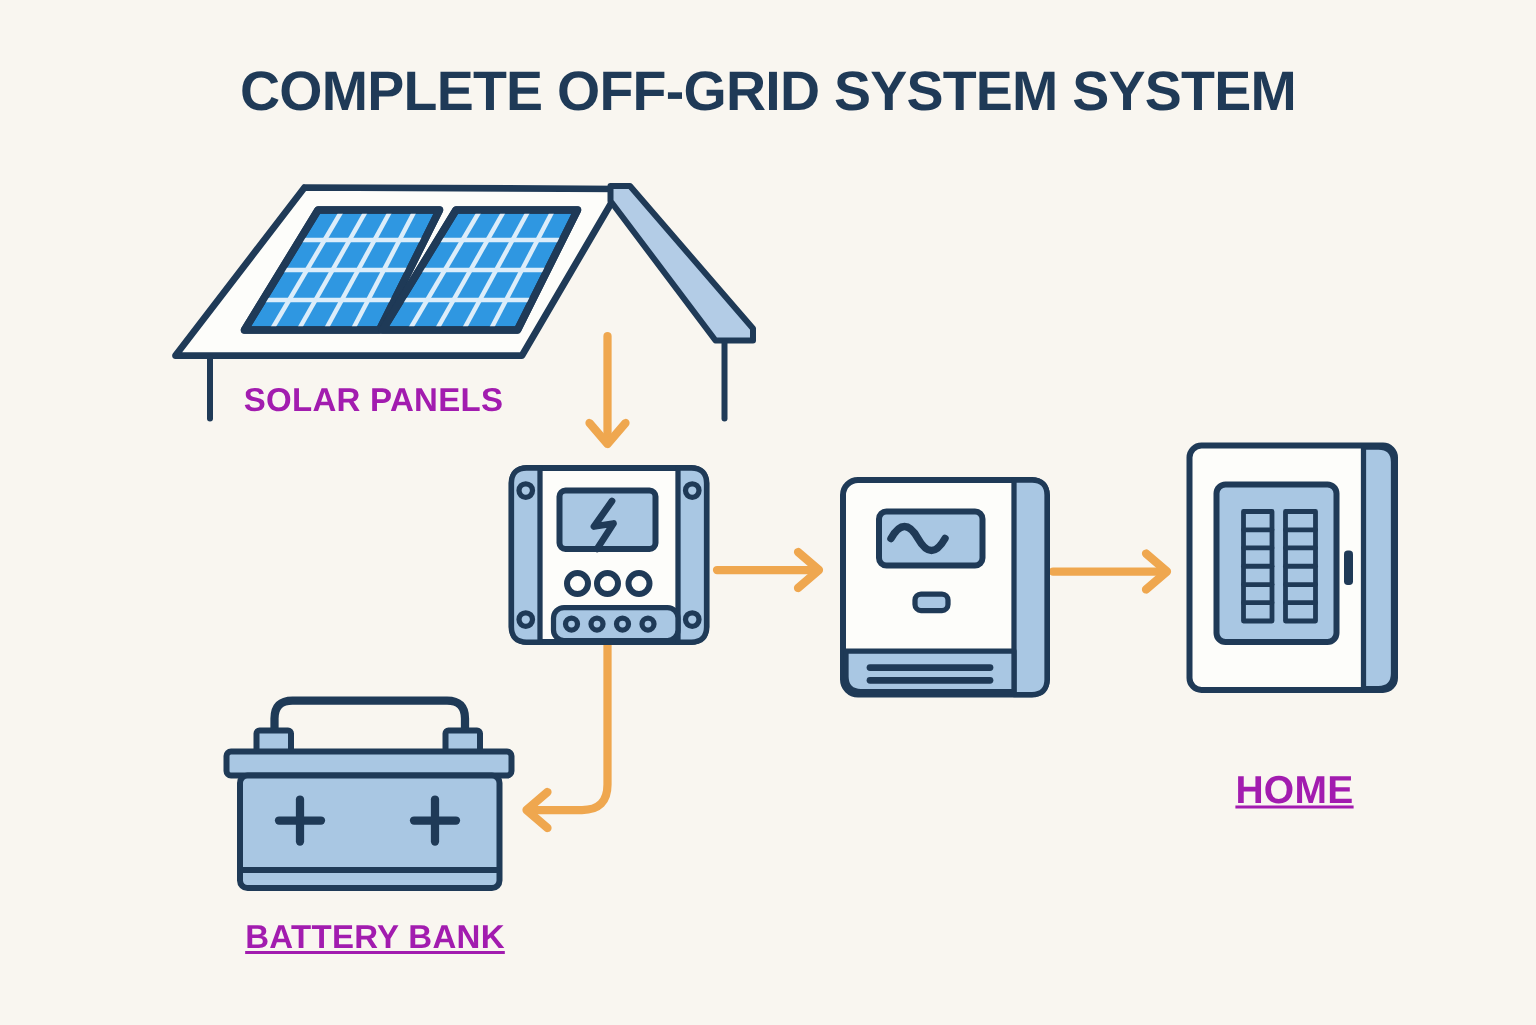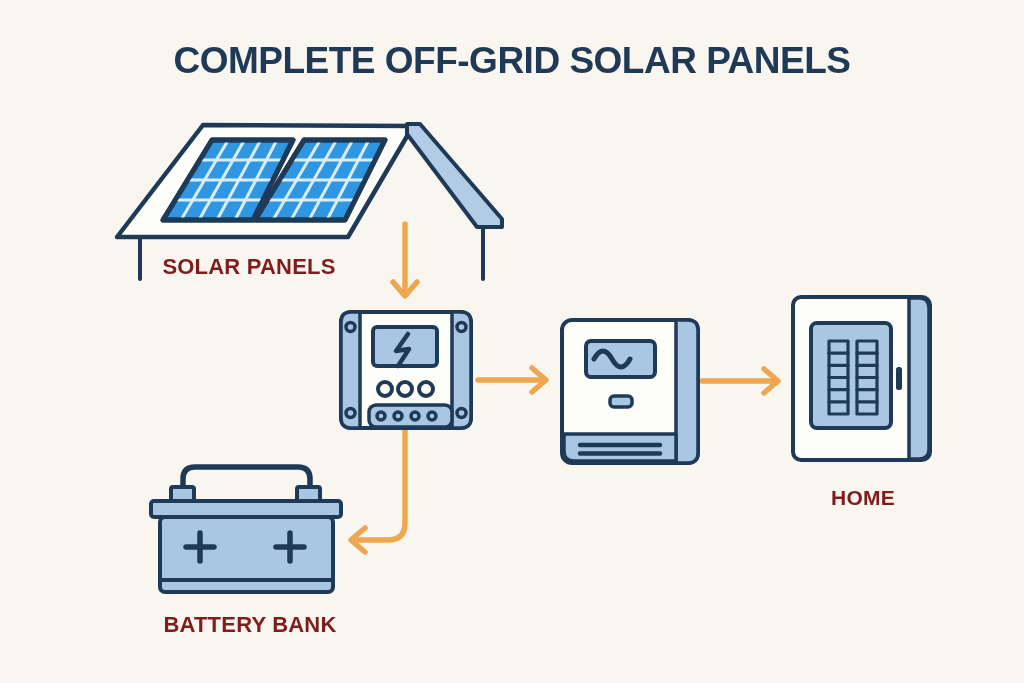--- a/index.html
+++ b/index.html
@@ -3,40 +3,40 @@
 <meta charset="utf-8">
 <style>
   html,body{margin:0;padding:0;}
   body{font-family:"Liberation Sans","DejaVu Sans",sans-serif;}
   .canvas{
     position:relative;width:1024px;height:683px;overflow:hidden;
     background:#f9f6f0;color:#1f3a57;
   }
   .diagram-svg{position:absolute;left:0;top:0;}
   .label{
-    position:absolute;text-align:center;font-weight:bold;color:#7f1d1d;
+    position:absolute;text-align:center;font-weight:bold;color:#a21caf;
     letter-spacing:.2px;
   }
   .title{
     position:absolute;left:0;top:41px;width:1024px;text-align:center;
     font-size:37px;font-weight:bold;letter-spacing:-.5px;color:#1f3a57;
     line-height:40px;
   }
   .lbl-solar{left:99px;top:254px;width:300px;font-size:22px;}
   .lbl-inverter{left:530px;top:486px;width:200px;font-size:21px;}
-  .lbl-home{left:763px;top:484px;width:200px;font-size:21px;line-height:28px;}
+  .lbl-home{left:763px;top:512px;width:200px;font-size:26px;line-height:28px;text-decoration:underline;}
   .lbl-home span{display:block;}
-  .lbl-battery{left:100px;top:612px;width:300px;font-size:22px;}
+  .lbl-battery{left:100px;top:612px;width:300px;font-size:22px;text-decoration:underline;}
 </style>
 </head>
 <body>
 
 <div class="canvas">
 
-  <div class="title">COMPLETE OFF-GRID SOLAR PANELS</div>
+  <div class="title">COMPLETE OFF-GRID SYSTEM SYSTEM</div>
 
   <svg class="diagram-svg" width="1024" height="683" viewBox="0 0 1024 683">
 
     <g stroke="#1f3a57" stroke-linejoin="round" stroke-linecap="round">
       <polygon points="203,125 413,126 348,237 117,237" fill="#fdfdfa" stroke-width="4.5"></polygon>
       <polygon points="407,124 420,124 502,219 502,227 477,227 407,134" fill="#b3cce6" stroke-width="4"></polygon>
       <line x1="140" y1="238" x2="140" y2="279" fill="none" stroke-width="4"></line>
       <line x1="483" y1="229" x2="483" y2="279" fill="none" stroke-width="4"></line>
     </g>
 

